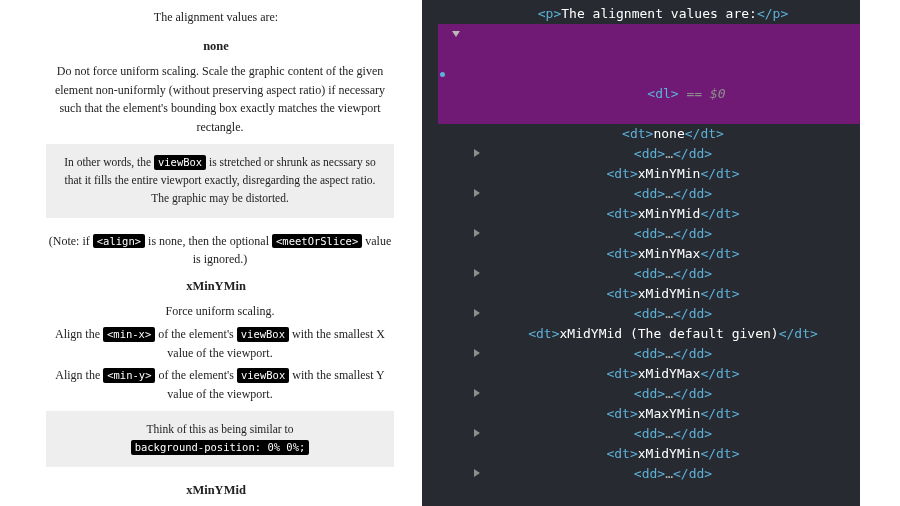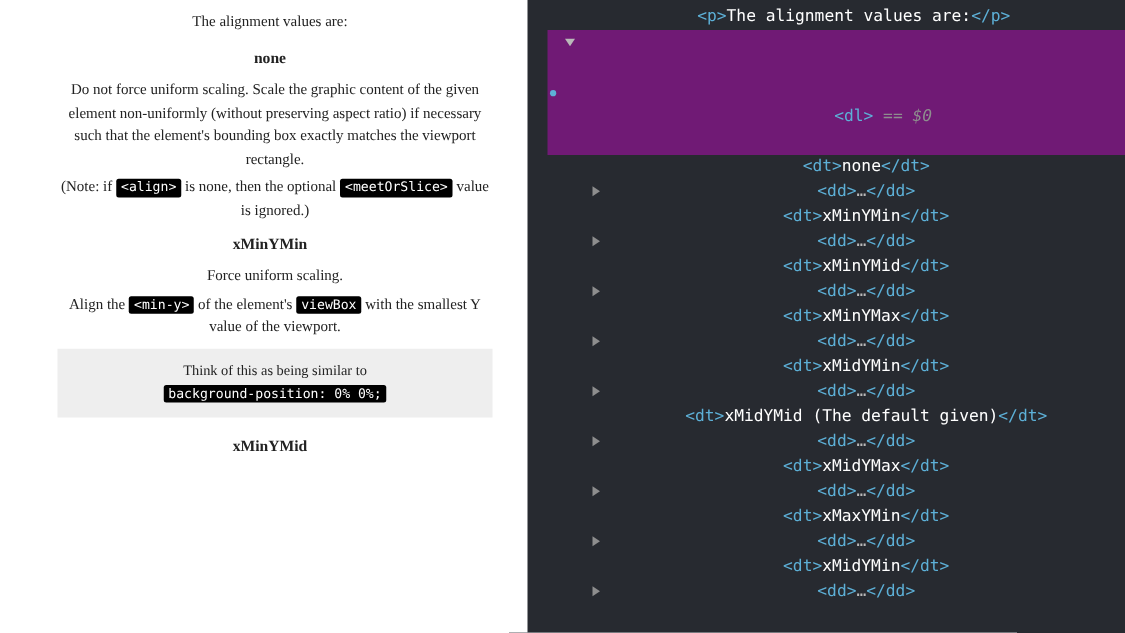--- a/index.html
+++ b/index.html
@@ -7,21 +7,21 @@
   .split { display: flex; width: 900px; height: 506px; text-align: center; }
   .doc { width: 422px; height: 506px; background: #fff; color: #222; padding: 8px 28px 8px 38px; font-size: 12px; line-height: 1.55; overflow: hidden; }
   .doc-intro { margin-bottom: 10px; }
   .doc dt { font-weight: bold; margin: 8px 0 6px 0; font-size: 12.5px; }
   .doc dd { margin: 0 0 8px 8px; }
   .doc dd p { margin-bottom: 4px; }
   .note-box { background: #eee; padding: 10px 14px; margin: 8px 0 14px 0; font-size: 11.5px; line-height: 1.55; }
   .code-pill { display: inline-block; background: #000; color: #fff; font-family: Menlo, Consolas, monospace; font-size: 10.5px; padding: 0 4px; border-radius: 2px; line-height: 1.4; }
   .after-note { margin-top: 1px; }
 
-  .dev { width: 478px; height: 506px; background: #272a30; color: #d6d6d6; font-family: Menlo, Consolas, monospace; font-size: 13px; line-height: 20px; padding: 4px 0 0 16px; overflow: hidden; position: relative; }
+  .dev { width: 438px; height: 506px; background: #272a30; color: #d6d6d6; font-family: Menlo, Consolas, monospace; font-size: 13px; line-height: 20px; padding: 4px 0 0 16px; overflow: hidden; position: relative; }
   .line { white-space: pre; padding-left: 8px; position: relative; }
   .i1 { padding-left: 28px; }
   .i2h { padding-left: 28px; }
   .i2 { padding-left: 48px; }
   .tag { color: #5db0d7; }
   .txt { color: #fff; }
   .sel { background: #701a75; }
   .eq0 { color: #8e8e8e; font-style: italic; }
   .arrow { position: absolute; left: 14px; top: 2px; width: 0; height: 0; }
   .arrow.open { border-left: 4px solid transparent; border-right: 4px solid transparent; border-top: 6px solid #b9b9b9; top: 7px; }
@@ -35,28 +35,34 @@
 
 <div class="split">
 
   <div class="doc">
     <p class="doc-intro">The alignment values are:</p>
     <dl>
 
       <dt>none</dt>
       <dd>
         <p>Do not force uniform scaling. Scale the graphic content of the given element non-uniformly (without preserving aspect ratio) if necessary such that the element's bounding box exactly matches the viewport rectangle.</p>
+        <div class="note-box">
+          <span>In other words, the </span><span class="code-pill">viewBox</span><span> is stretched or shrunk as necssary so that it fills the entire viewport exactly, disregarding the aspect ratio. The graphic may be distorted.</span>
+        </div>
         <p class="after-note">
           <span>(Note: if </span><span class="code-pill">&lt;align&gt;</span><span> is none, then the optional </span><span class="code-pill">&lt;meetOrSlice&gt;</span><span> value is ignored.)</span>
         </p>
       </dd>
 
       <dt>xMinYMin</dt>
       <dd>
         <p>Force uniform scaling.</p>
+        <p>
+          <span>Align the </span><span class="code-pill">&lt;min-x&gt;</span><span> of the element's </span><span class="code-pill">viewBox</span><span> with the smallest X value of the viewport.</span>
+        </p>
         <p>
           <span>Align the </span><span class="code-pill">&lt;min-y&gt;</span><span> of the element's </span><span class="code-pill">viewBox</span><span> with the smallest Y value of the viewport.</span>
         </p>
         <div class="note-box">
           <span>Think of this as being similar to </span><span class="code-pill">background-position: 0% 0%;</span>
         </div>
       </dd>
 
       <dt>xMinYMid</dt>
 

